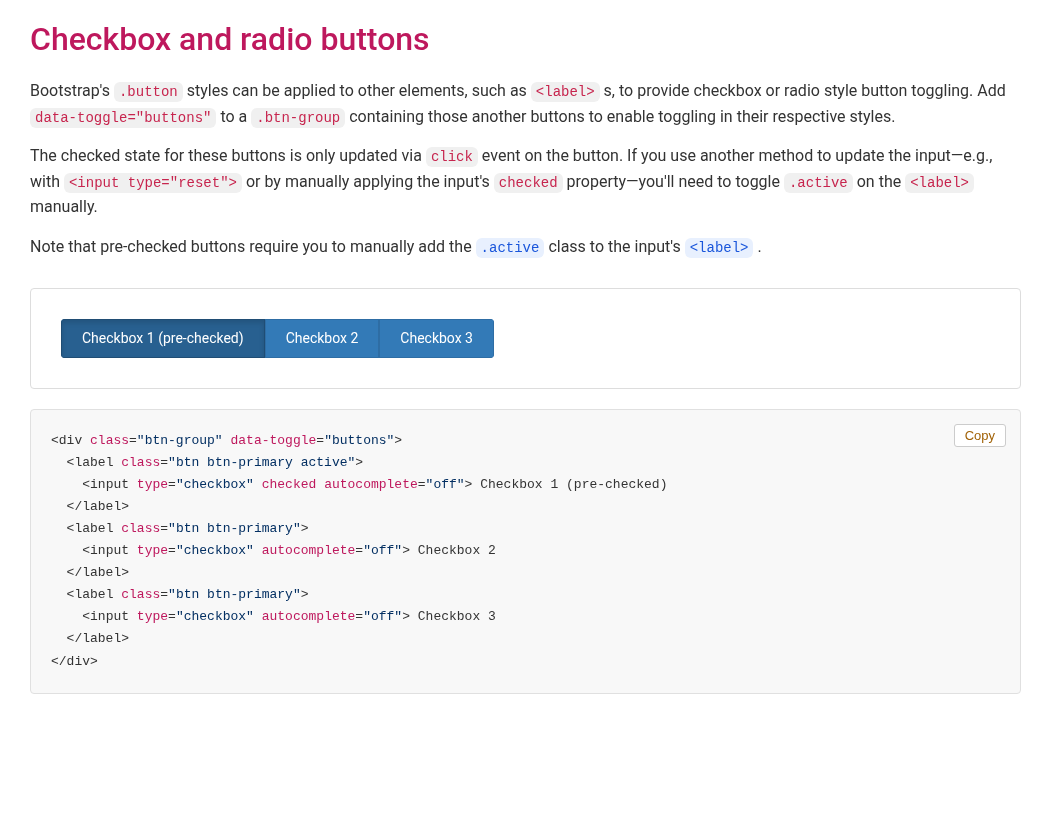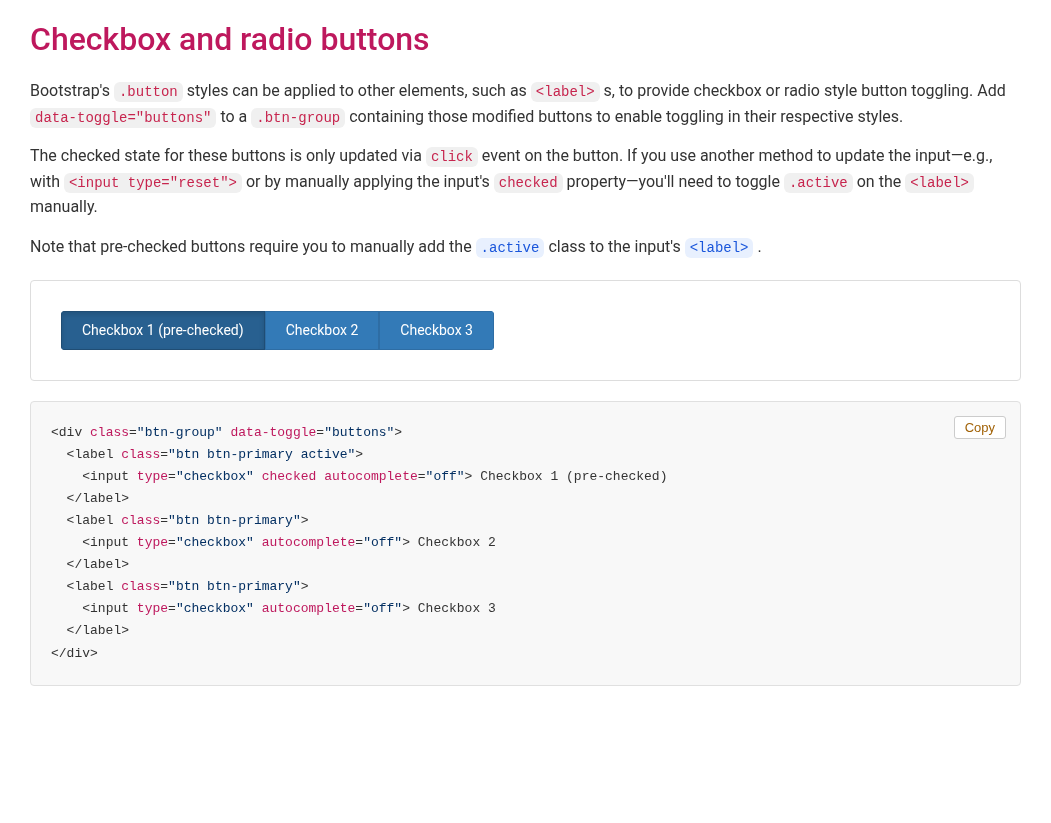--- a/index.html
+++ b/index.html
@@ -115,38 +115,38 @@
     .c-tag { color: #333; }
     .c-attr-name { color: #be185d; }
     .c-attr-val { color: #032f62; }
     .c-text { color: #333; }
 
     strong {
       font-weight: 400;
     }
 
     .note-text {
-      margin-bottom: 20px;
+      margin-bottom: 28px;
     }
   </style>
 </head>
 <body>
 
 <h1>Checkbox and radio buttons</h1>
 
 <p>
   <span>Bootstrap's</span>
   <code class="inline-code-gray">.button</code>
   <span>styles can be applied to other elements, such as</span>
   <code class="inline-code-gray">&lt;label&gt;</code>
   <span>s, to provide checkbox or radio style button toggling. Add</span>
   <code class="inline-code-gray">data-toggle="buttons"</code>
   <span>to a</span>
   <code class="inline-code-gray">.btn-group</code>
-  <span>containing those modified buttons to enable toggling in their respective styles.</span>
+  <span>containing those another buttons to enable toggling in their respective styles.</span>
 </p>
 
 <p>
   <span>The checked state for these buttons is</span>
   <strong>only updated via</strong>
   <code class="inline-code-gray">click</code>
   <strong>event</strong>
   <span>on the button. If you use another method to update the input—e.g., with</span>
   <code class="inline-code-gray">&lt;input type="reset"&gt;</code>
   <span>or by manually applying the input's</span>

